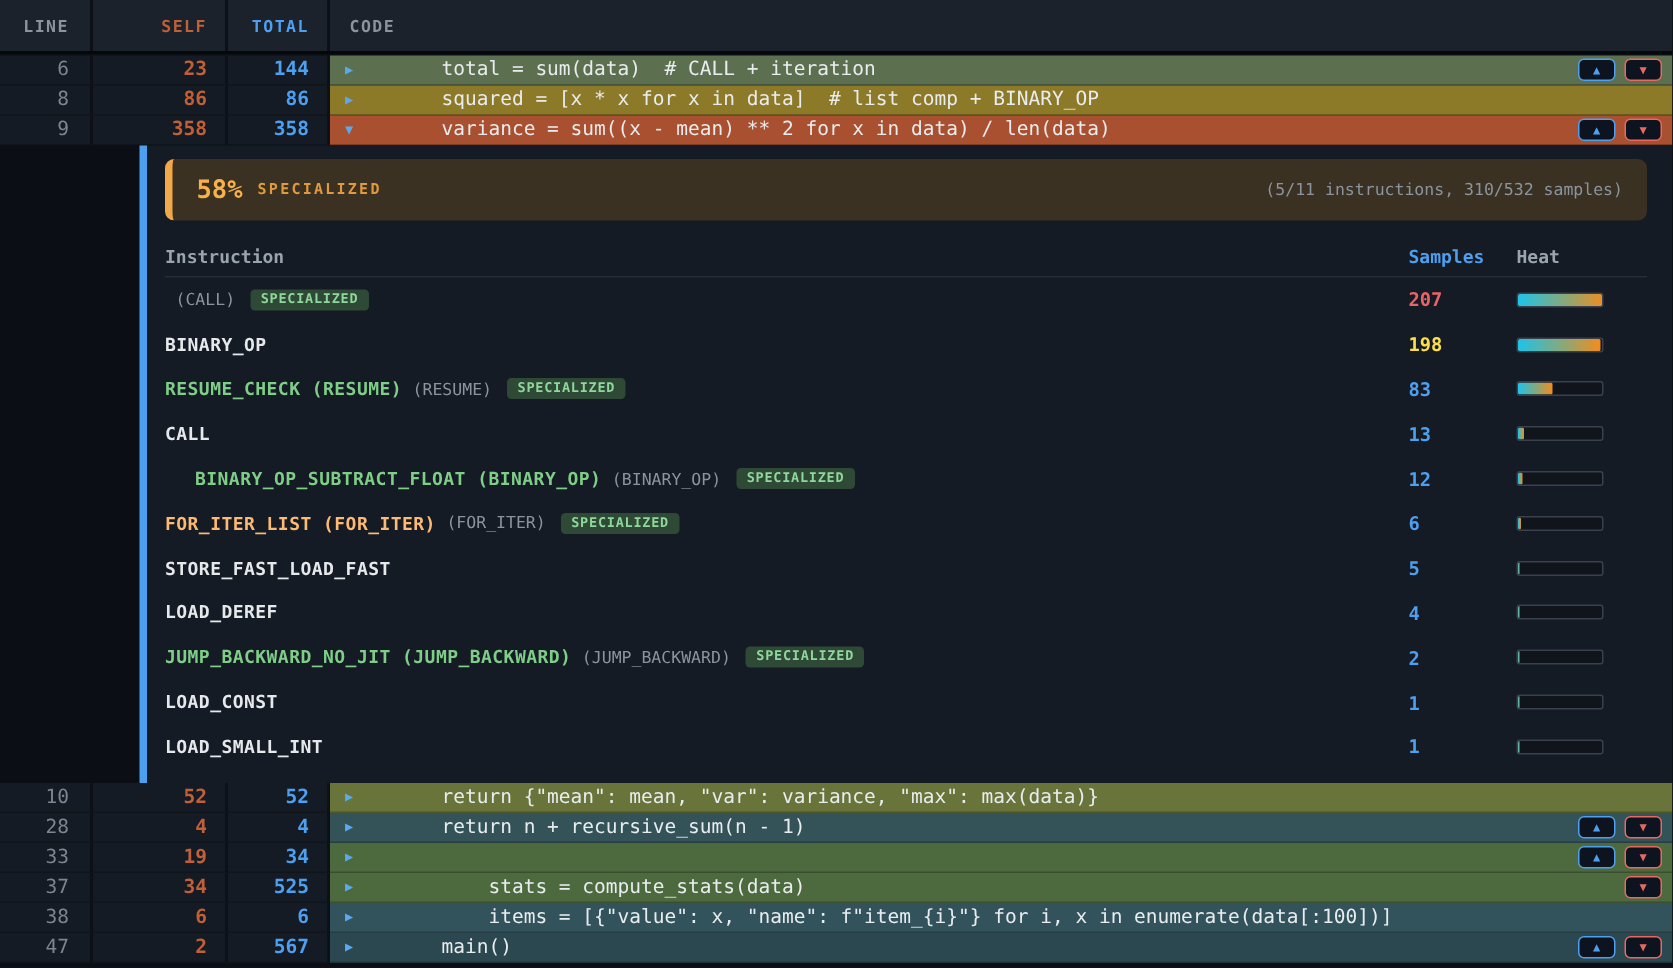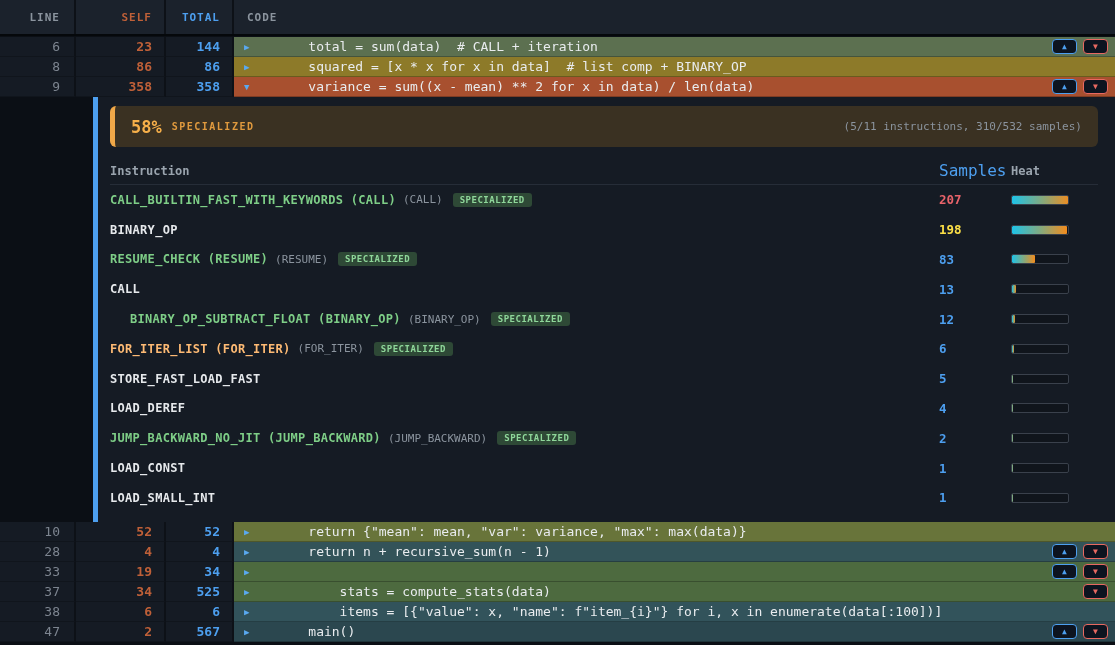--- a/index.html
+++ b/index.html
@@ -7,21 +7,21 @@
   html,body { background:#0d1117; }
   .app { position:relative; width:1115px; height:645px; background:#0b0f15;
          font-family:"DejaVu Sans Mono", monospace; overflow:hidden; }
   .flex1 { flex:1; }
 
   
   .thead { position:absolute; left:0; top:0; width:1115px; height:36px;
            background:#1b222c; border-bottom:2px solid #05080b; display:flex; }
   .th { font-size:11px; font-weight:bold; letter-spacing:1px; color:#8b949e;
         display:flex; align-items:center; }
-  .w-line  { width:76px;  justify-content:flex-end; padding-right:14px; border-right:2px solid #0d1117; }
+  .w-line  { width:62px;  justify-content:flex-end; padding-right:14px; border-right:2px solid #0d1117; }
   .w-self  { width:90px;  justify-content:flex-end; padding-right:12px; border-right:2px solid #0d1117; }
   .w-total { width:68px;  justify-content:flex-end; padding-right:12px; border-right:2px solid #0d1117; }
   .w-code  { flex:1; padding-left:13px; }
   .th.self  { color:#bf6038; }
   .th.total { color:#4d9fef; }
 
   
   .rows-top    { position:absolute; left:0; top:37px;  width:1115px; }
   .rows-bottom { position:absolute; left:0; top:522px; width:1115px; }
   .crow { display:flex; height:20px; }
@@ -46,21 +46,21 @@
   .blue-line { position:absolute; left:93px; top:0; width:5px; height:425px; background:#4d9fef; }
   .panel-inner { position:absolute; left:98px; top:0; width:1017px; height:425px;
                  background:#151b24; padding:9px 17px 0 12px; }
   .banner { height:41px; background:#3a3122; border-left:5px solid #f0a848; border-radius:6px;
             display:flex; align-items:center; padding:0 16px; }
   .pct    { color:#f7b04a; font-size:17px; font-weight:bold; }
   .plabel { color:#e09a3e; font-size:10px; font-weight:bold; letter-spacing:1.5px; margin-left:10px; }
   .pdetail{ color:#8b949e; font-size:11px; }
   .itable-head { margin-top:16px; height:15px; display:flex; align-items:center; }
   .ih-ins { color:#9aa4ae; font-size:12px; font-weight:bold; }
-  .ih-samples { width:60px; text-align:center; color:#4d9fef; font-size:16px; font-weight:normal; }
+  .ih-samples { width:60px; text-align:left; color:#4d9fef; font-size:12px; font-weight:bold; }
   .ih-heat { width:58px; margin-left:12px; margin-right:29px; color:#9aa4ae; font-size:12px; font-weight:bold; }
   .isep { margin-top:6px; border-top:1px solid #262d38; }
   .irow { height:29.8px; display:flex; align-items:center; }
   .iname { font-size:12px; font-weight:bold; letter-spacing:0.3px; }
   .ibase { margin-left:7px; color:#8b949e; font-size:11px; }
   .ibase:empty { display:none; }
   .ibadge { margin-left:10px; background:#2e4936; color:#8fd79a; font-size:9px; font-weight:bold;
             letter-spacing:0.5px; padding:2px 7px; border-radius:3px; }
   .ibadge:empty { display:none; }
   .isamples { width:60px; font-size:12.5px; font-weight:bold; }
@@ -131,21 +131,20 @@
 
       <div class="itable-head">
         <span class="ih-ins">Instruction</span>
         <span class="flex1"></span>
         <span class="ih-samples">Samples</span>
         <span class="ih-heat">Heat</span>
       </div>
       <div class="isep"></div>
 
       <div class="irow">
-        <span class="iname" style="color: rgb(126, 206, 135);">CALL_BUILTIN_FAST_WITH_KEYWORDS (CALL)</span>
         <span class="ibase">(CALL)</span>
         <span class="ibadge">SPECIALIZED</span>
         <span class="flex1"></span>
         <span class="isamples" style="color: rgb(232, 99, 106);">207</span>
         <span class="iheat">
             <span class="iheatfill" style="width: 58px;"></span>
           </span>
       </div>
       <div class="irow">
         <span class="iname" style="color: rgb(230, 233, 236);">BINARY_OP</span>

